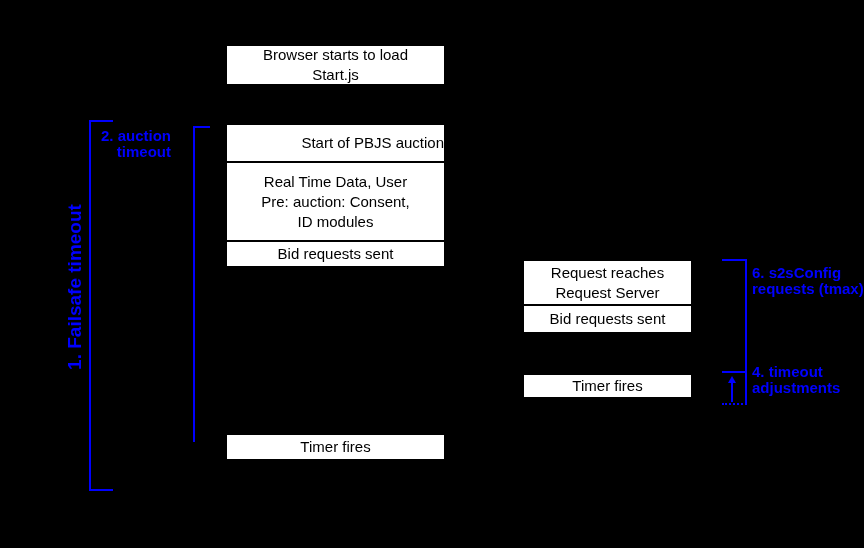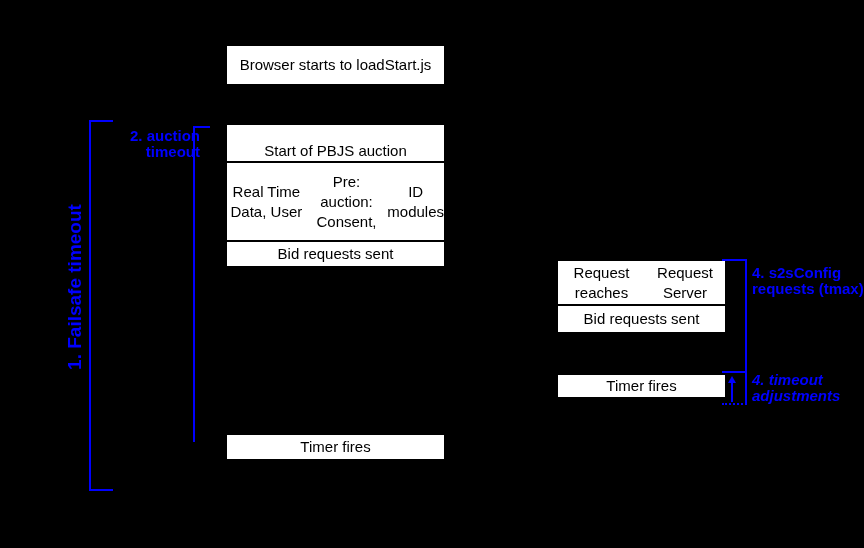--- a/index.html
+++ b/index.html
@@ -16,27 +16,27 @@
     background:var(--background);
     overflow:hidden;
     font-family:"Liberation Sans", sans-serif;
   }
   .box{
     position:absolute;
     box-sizing:border-box;
     background:var(--box-bg);
     border:2px solid var(--box-border);
     color:var(--box-text);
-    display:flex;flex-direction:row;
+    display:flex;flex-direction:column;
     align-items:center;justify-content:center;
     text-align:center;
     font-size:15px;line-height:20px;
   }
   .col-left{left:225px;width:221px;}
-  .col-right{left:556px;width:171px;}
+  .col-right{left:522px;width:171px;}
   .ln{display:block;}
   .blue-label{
     position:absolute;
     color:var(--accent-blue);
     font-weight:bold;
     font-size:15px;line-height:16px;
     white-space:nowrap;
   }
   .bracket{position:absolute;box-sizing:border-box;}
   .bracket-left-open-right{
@@ -119,28 +119,28 @@
   <div class="tick" style="left:722px;top:371px;width:25px;"></div>
   <div class="dotted" style="left:722px;top:403px;width:25px;"></div>
 
   <div>
     <div class="arrow-head" style="left:728px;top:376px;"></div>
     <div class="arrow-shaft" style="left:731px;top:383px;height:19px;"></div>
   </div>
 
   <div class="blue-label vertical-label" style="left:75px;top:287px;">1. Failsafe timeout</div>
 
-  <div class="blue-label right-align" style="left:99px;top:128px;width:101px;">
+  <div class="blue-label right-align" style="left:70px;top:128px;width:101px;">
     <span class="ln">2. auction</span>
     <span class="ln">timeout</span>
   </div>
 
   <div class="blue-label" style="left:752px;top:265px;">
-    <span class="ln">4. s2sConfig</span>
+    <span class="ln">6. s2sConfig</span>
     <span class="ln">requests (tmax)</span>
   </div>
 
-  <div class="blue-label" style="left:752px;top:372px;font-style:italic;">
+  <div class="blue-label" style="left:752px;top:364px;">
     <span class="ln">4. timeout</span>
     <span class="ln">adjustments</span>
   </div>
 
 </div>
 
 </body></html>

